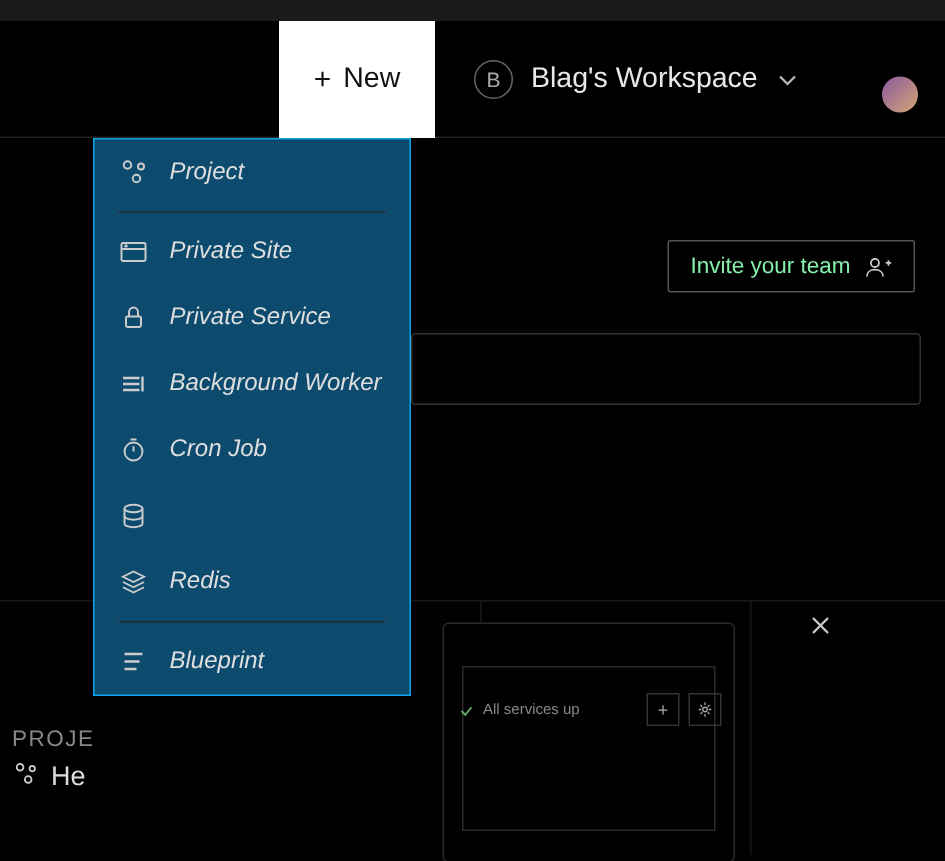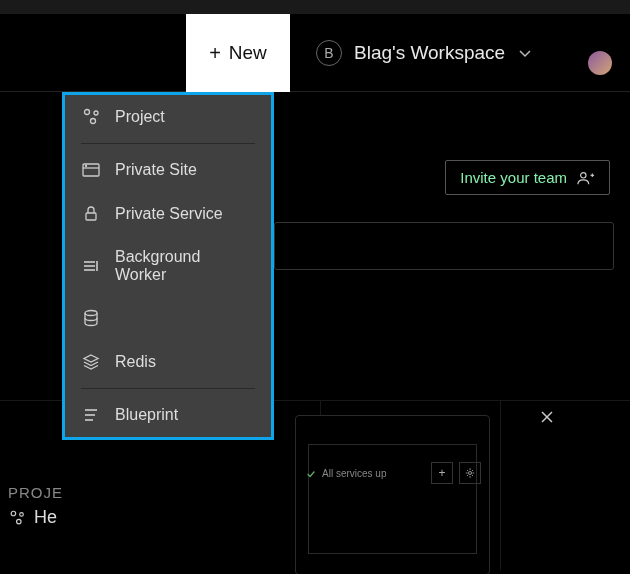--- a/index.html
+++ b/index.html
@@ -5,30 +5,30 @@
 * { box-sizing: border-box; margin: 0; padding: 0; }
 body { width: 630px; height: 574px; background: #000; font-family: -apple-system, BlinkMacSystemFont, "Segoe UI", sans-serif; color: #e8e8e8; overflow: hidden; position: relative; }
 .topbar { height: 14px; background: #1a1a1a; }
 .header { height: 78px; display: flex; align-items: center; border-bottom: 1px solid #222; background: #000; position: relative; }
 .new-btn { position: absolute; left: 186px; top: 0; width: 104px; height: 78px; background: #fff; color: #111; display: flex; align-items: center; justify-content: center; gap: 8px; font-size: 19px; font-weight: 400; cursor: pointer; }
 .plus { font-size: 20px; line-height: 1; }
 .workspace { position: absolute; left: 300px; top: 0; height: 78px; display: flex; align-items: center; gap: 12px; cursor: pointer; padding: 0 16px; font-size: 19px; }
 .ws-badge { width: 26px; height: 26px; border-radius: 50%; border: 1px solid #666; display: flex; align-items: center; justify-content: center; font-size: 14px; color: #aaa; }
 .workspace svg { width: 16px; height: 16px; }
 .avatar { position: absolute; right: 18px; top: 37px; width: 24px; height: 24px; border-radius: 50%; background: linear-gradient(135deg,#8b5a9f,#d4a574); overflow: hidden; }
-.dropdown { position: absolute; left: 62px; top: 92px; width: 212px; background: #404040; border: 3px solid #0ea5e9; z-index: 10; }
+.dropdown { position: absolute; left: 62px; top: 92px; width: 212px; background: #0c4a6e; border: 1px solid #0ea5e9; z-index: 10; font-style: italic; }
 .menu-item { display: flex; align-items: center; gap: 14px; padding: 12px 16px; font-size: 16px; color: #dedede; cursor: pointer; }
 .menu-item.sel { background: #1d1d1d; }
 .highlight { border: 4px solid #e53935; margin: -4px; }
 .menu-item .ic { width: 20px; height: 20px; display: flex; align-items: center; justify-content: center; flex-shrink: 0; }
 .divider { height: 1px; background: #2a2a2a; margin: 4px 16px; }
 .invite { position: absolute; right: 20px; top: 160px; border: 1px solid #555; padding: 8px 14px; display: flex; align-items: center; gap: 10px; font-size: 15px; cursor: pointer; border-radius: 2px; color: #86efac; }
 .searchbar { position: absolute; left: 274px; top: 222px; width: 340px; height: 48px; border: 1px solid #333; border-radius: 3px; }
 .proj-lbl { position: absolute; left: 8px; top: 484px; font-size: 15px; color: #888; letter-spacing: 1px; }
-.proj-row { position: absolute; left: 8px; top: 507px; display: flex; align-items: center; gap: 8px; color: #ddd; font-size: 18px; font-weight: 500; }
+.proj-row { position: absolute; left: 8px; top: 507px; display: flex; gap: 8px; color: #ddd; font-size: 18px; font-weight: 500; }
 .panel { position: absolute; left: 295px; top: 415px; width: 195px; height: 160px; border: 1px solid #2a2a2a; border-radius: 4px; background: #000; text-align: right; }
 .panel-inner { margin: 28px 12px 0 12px; border: 1px solid #2a2a2a; height: 110px; position: relative; }
 .panel-status { position: absolute; left: 10px; top: 52px; display: flex; align-items: center; gap: 6px; font-size: 10px; color: #888; }
 .panel-status svg { width: 10px; height: 10px; }
 .panel-actions { position: absolute; right: 8px; top: 46px; display: flex; gap: 6px; }
 .mini-btn { width: 22px; height: 22px; border: 1px solid #333; display: flex; align-items: center; justify-content: center; cursor: pointer; font-size: 12px; color: #aaa; }
 .close-x { position: absolute; right: 76px; top: 410px; font-size: 18px; color: #ccc; cursor: pointer; }
 .grid-lines { position: absolute; left: 0; top: 400px; width: 630px; height: 174px; pointer-events: none; }
 .grid-lines .l { position: absolute; background: #181818; }
 svg { display: block; }
@@ -87,20 +87,30 @@
   <div class="menu-item">
     <span class="ic">
         <svg viewBox="0 0 20 20" stroke="#ccc" stroke-width="1.6" fill="none">
           <line x1="3" y1="6" x2="14" y2="6"></line>
           <line x1="3" y1="10" x2="14" y2="10"></line>
           <line x1="3" y1="14" x2="14" y2="14"></line>
           <line x1="16" y1="5" x2="16" y2="15"></line>
         </svg>
       </span>
     <span>Background Worker</span>
+  </div>
+  <div class="menu-item">
+    <span class="ic">
+        <svg viewBox="0 0 20 20" stroke="#ccc" stroke-width="1.3" fill="none">
+          <circle cx="10" cy="11" r="6"></circle>
+          <line x1="10" y1="11" x2="10" y2="7.5"></line>
+          <line x1="8" y1="3" x2="12" y2="3"></line>
+        </svg>
+      </span>
+    <span>Cron Job</span>
   </div>
   <div class="menu-item">
     <span class="ic">
         <svg viewBox="0 0 20 20" stroke="#ccc" stroke-width="1.3" fill="none">
           <ellipse cx="10" cy="5" rx="6" ry="2.5"></ellipse>
           <path d="M4 5v10c0 1.4 2.7 2.5 6 2.5s6-1.1 6-2.5V5"></path>
           <path d="M4 10c0 1.4 2.7 2.5 6 2.5s6-1.1 6-2.5"></path>
         </svg>
       </span>
   </div>

